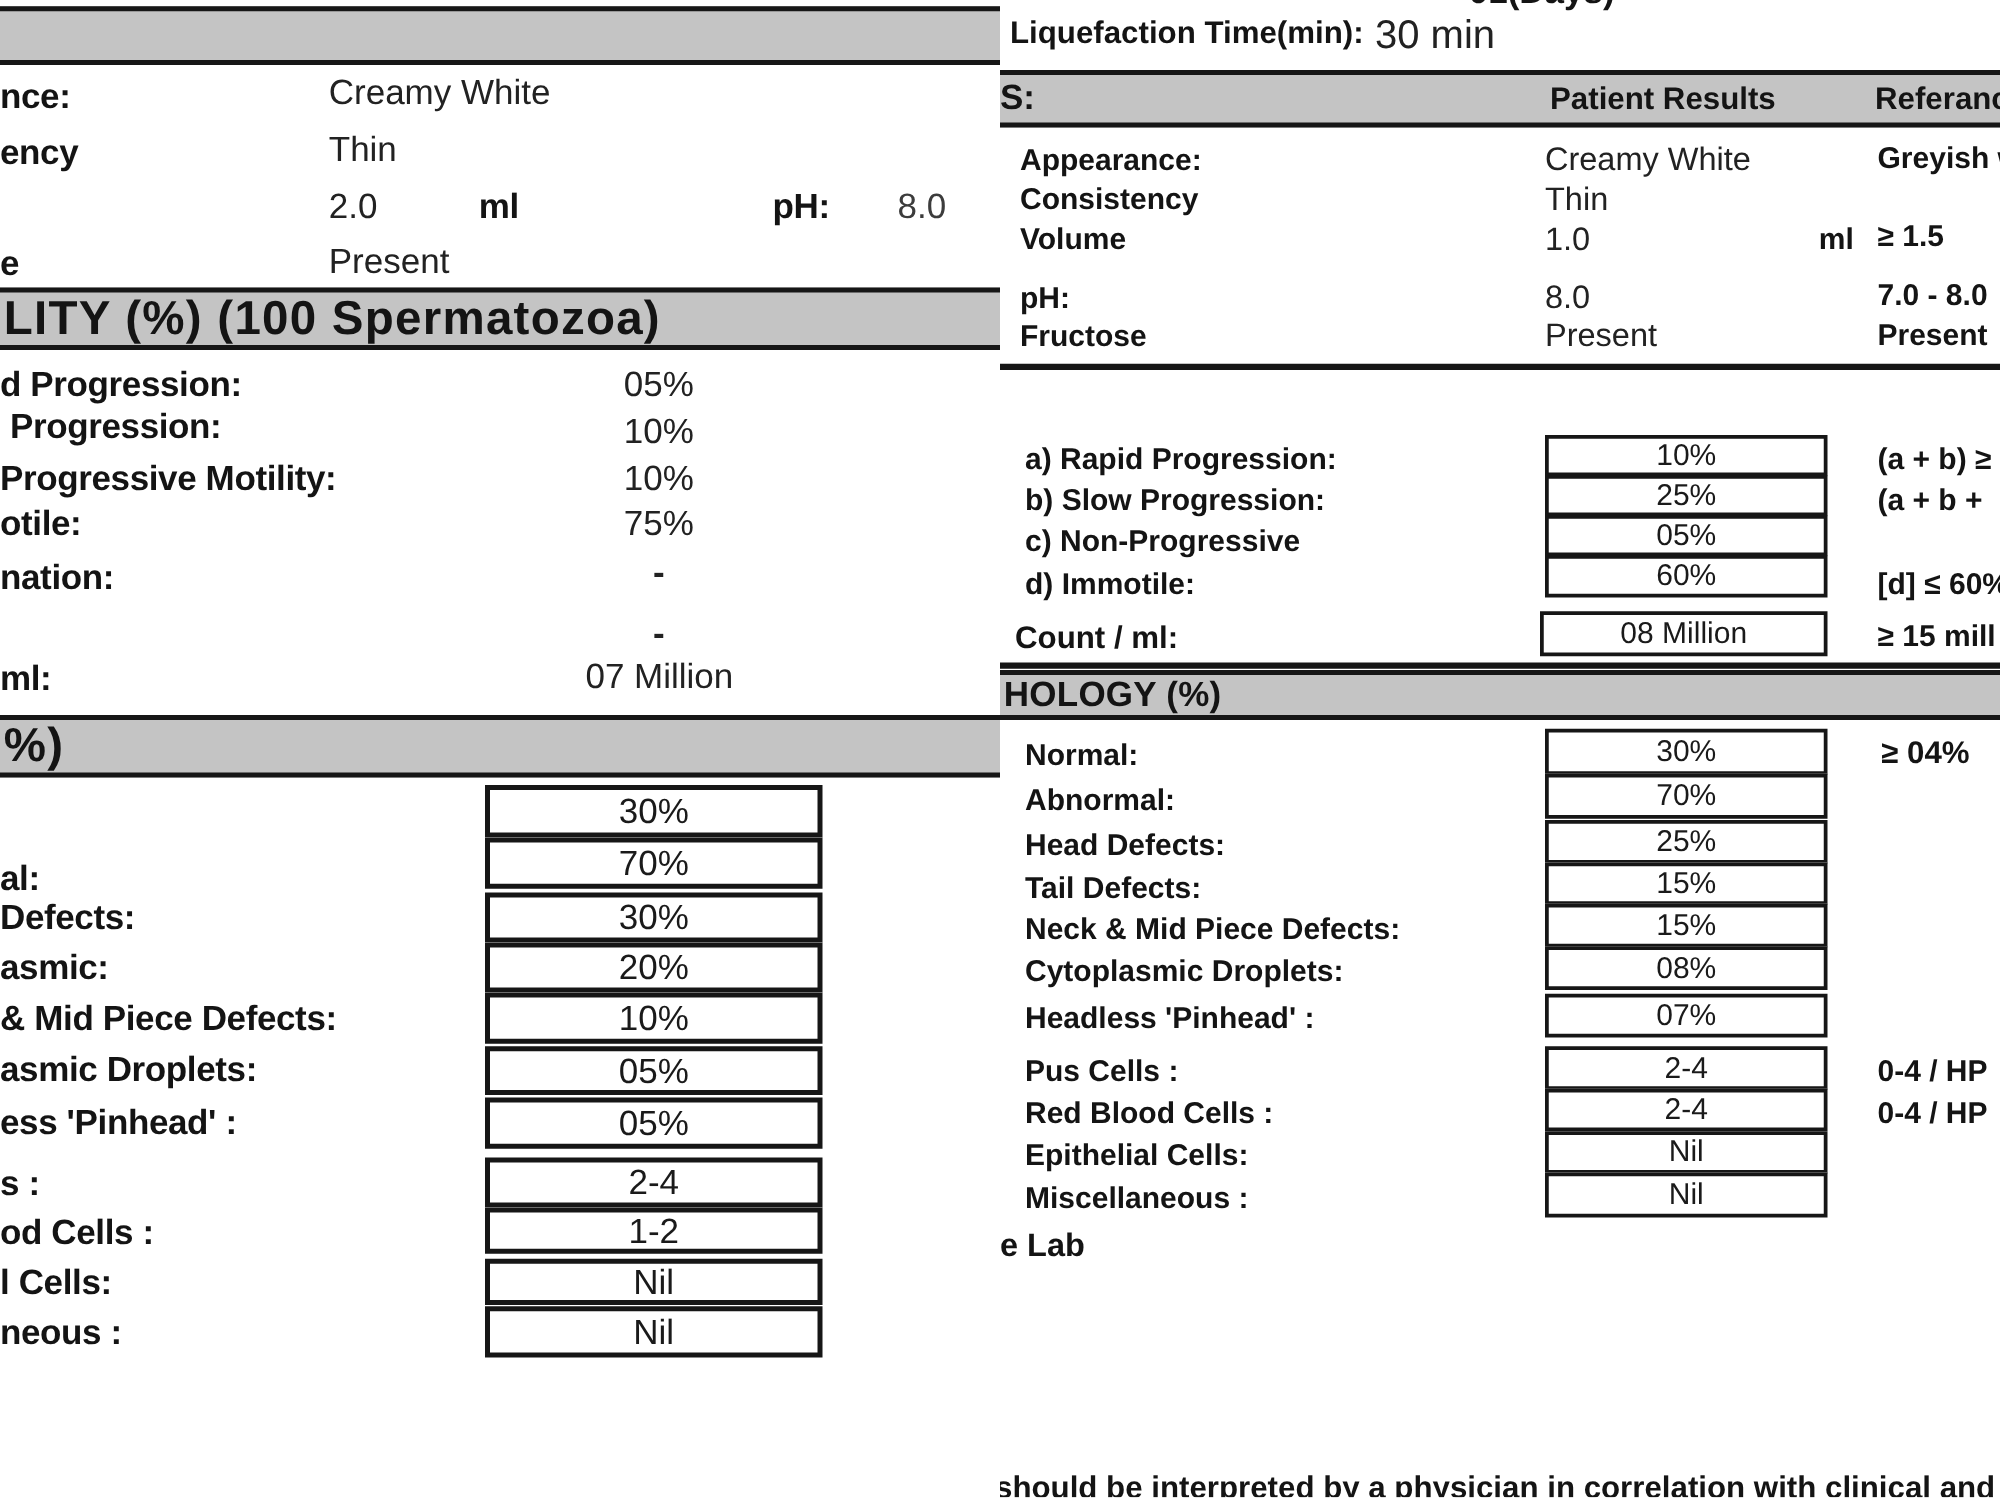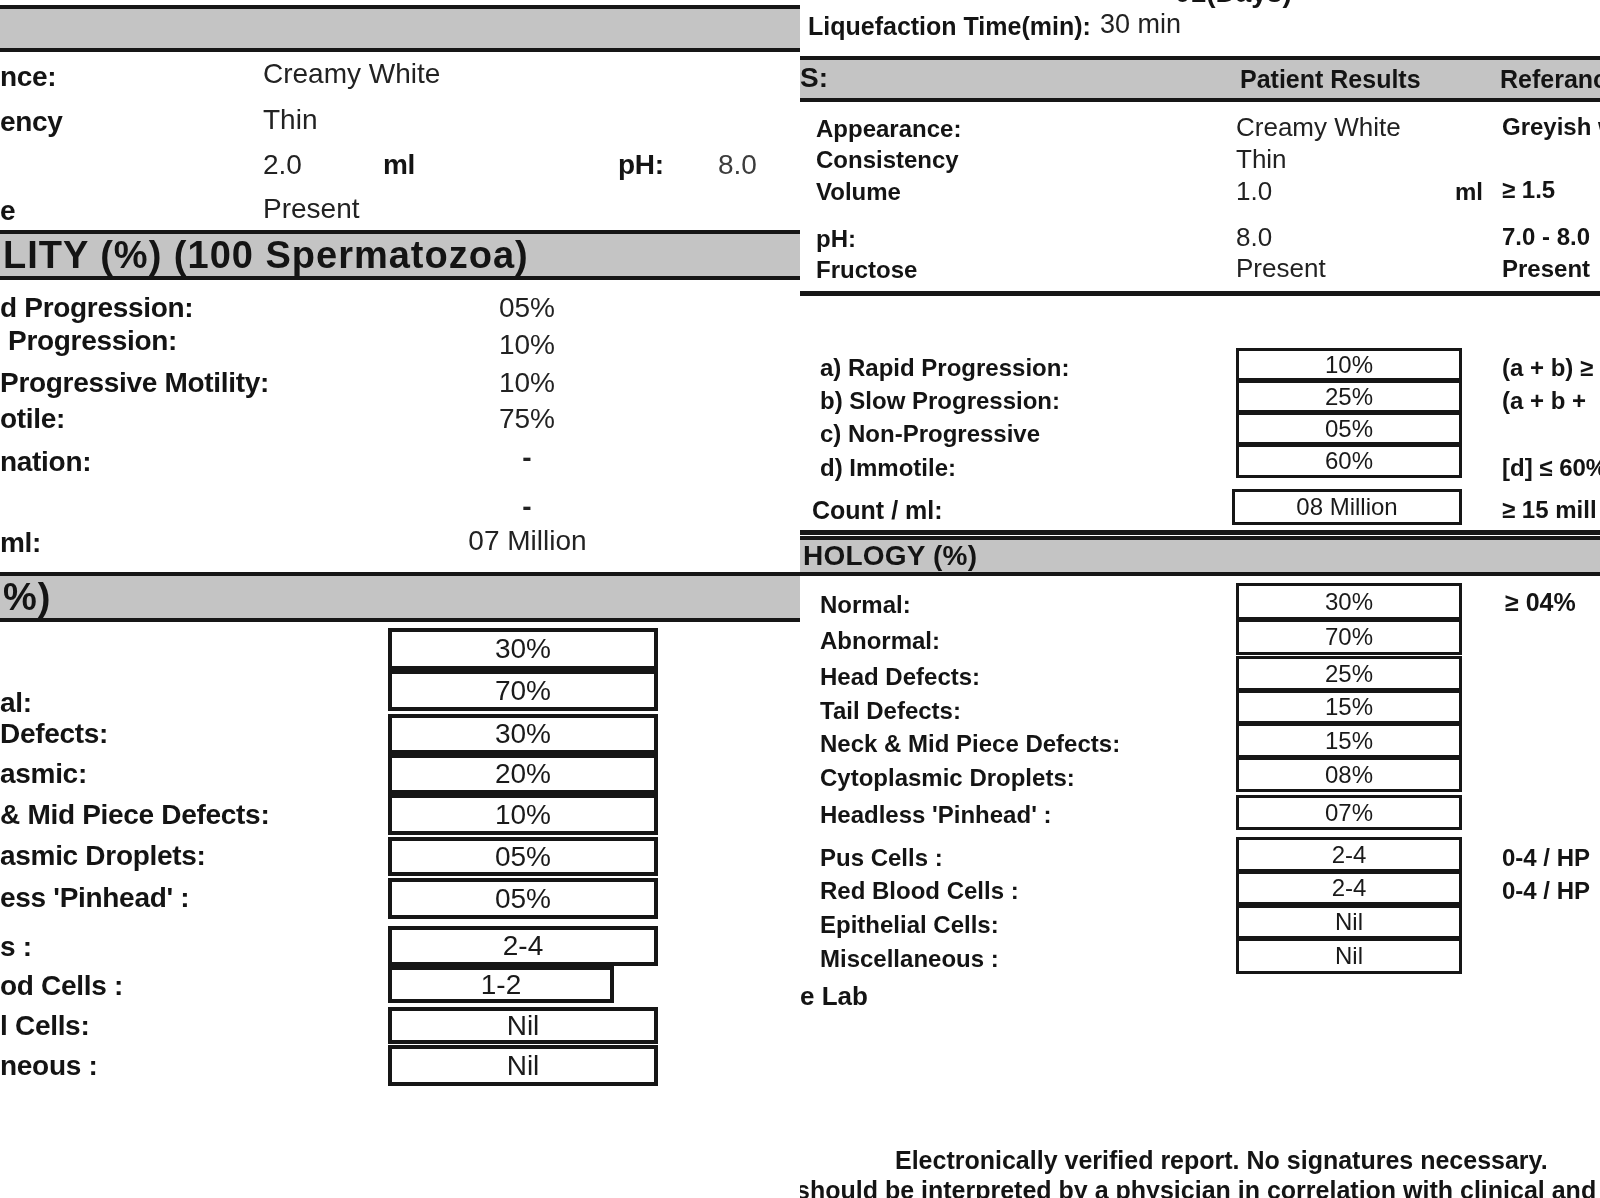--- a/index.html
+++ b/index.html
@@ -97,21 +97,21 @@
       </div>
     <div class="box boxL" style="top:837px;left:388px;width:270px;height:39px;">
         <span class="Lboxval">05%</span>
       </div>
     <div class="box boxL" style="top:878px;left:388px;width:270px;height:41px;">
         <span class="Lboxval">05%</span>
       </div>
     <div class="box boxL" style="top:926px;left:388px;width:270px;height:40px;">
         <span class="Lboxval">2-4</span>
       </div>
-    <div class="box boxL" style="top:966px;left:388px;width:226px;height:37px;">
+    <div class="box boxL" style="top:966px;left:388px;width:270px;height:37px;">
         <span class="Lboxval">1-2</span>
       </div>
     <div class="box boxL" style="top:1007px;left:388px;width:270px;height:37px;">
         <span class="Lboxval">Nil</span>
       </div>
     <div class="box boxL" style="top:1045px;left:388px;width:270px;height:41px;">
         <span class="Lboxval">Nil</span>
       </div>
 
     <div class="abs Llbl" style="top:688px;left:0;">al:</div>
@@ -126,21 +126,21 @@
     <div class="abs Llbl" style="top:1051px;left:0;">neous :</div>
   </div>
 
   <div class="panel" style="left:800px;width:800px;">
 
     <div class="clip-top" style="top:0;left:375px;width:140px;height:9px;">
       <span class="abs b" style="top:-22px;left:0;font-size:28px;">01(Days)</span>
     </div>
 
     <div class="abs Rlbl" style="top:13px;left:8px;font-size:25px;">Liquefaction Time(min):</div>
-    <div class="abs Rval" style="top:10px;left:300px;font-size:27px;">30 min</div>
+    <div class="abs Rval" style="top:10px;left:300px;font-size:32px;">30 min</div>
 
     <div class="bar" style="top:56px;height:46px;"></div>
     <div class="abs b" style="top:63px;left:0;font-size:28px;">S:</div>
     <div class="abs Rref" style="top:66px;left:440px;font-size:25px;">Patient Results</div>
     <div class="abs Rref" style="top:66px;left:700px;font-size:25px;">Referanc</div>
 
     <div class="abs Rlbl" style="top:116px;left:16px;">Appearance:</div>
     <div class="abs Rval" style="top:113px;left:436px;">Creamy White</div>
     <div class="abs Rref" style="top:114px;left:702px;">Greyish w</div>
 
@@ -251,17 +251,16 @@
         <span class="Rboxval">Nil</span>
       </div>
 
     <div class="abs Rlbl" style="top:946px;left:20px;">Miscellaneous :</div>
     <div class="box" style="top:938px;left:436px;width:226px;height:36px;">
         <span class="Rboxval">Nil</span>
       </div>
 
     <div class="abs b" style="top:982px;left:0;font-size:26px;">e Lab</div>
 
-    <div class="abs b" style="top:1147px;left:95px;font-size:25px;">Electronically verified report. No signatures necessary.</div>
     <div class="abs b" style="top:1177px;left:-4px;font-size:25px;">should be interpreted by a physician in correlation with clinical and</div>
   </div>
 
 </div>
 
 </body></html>

